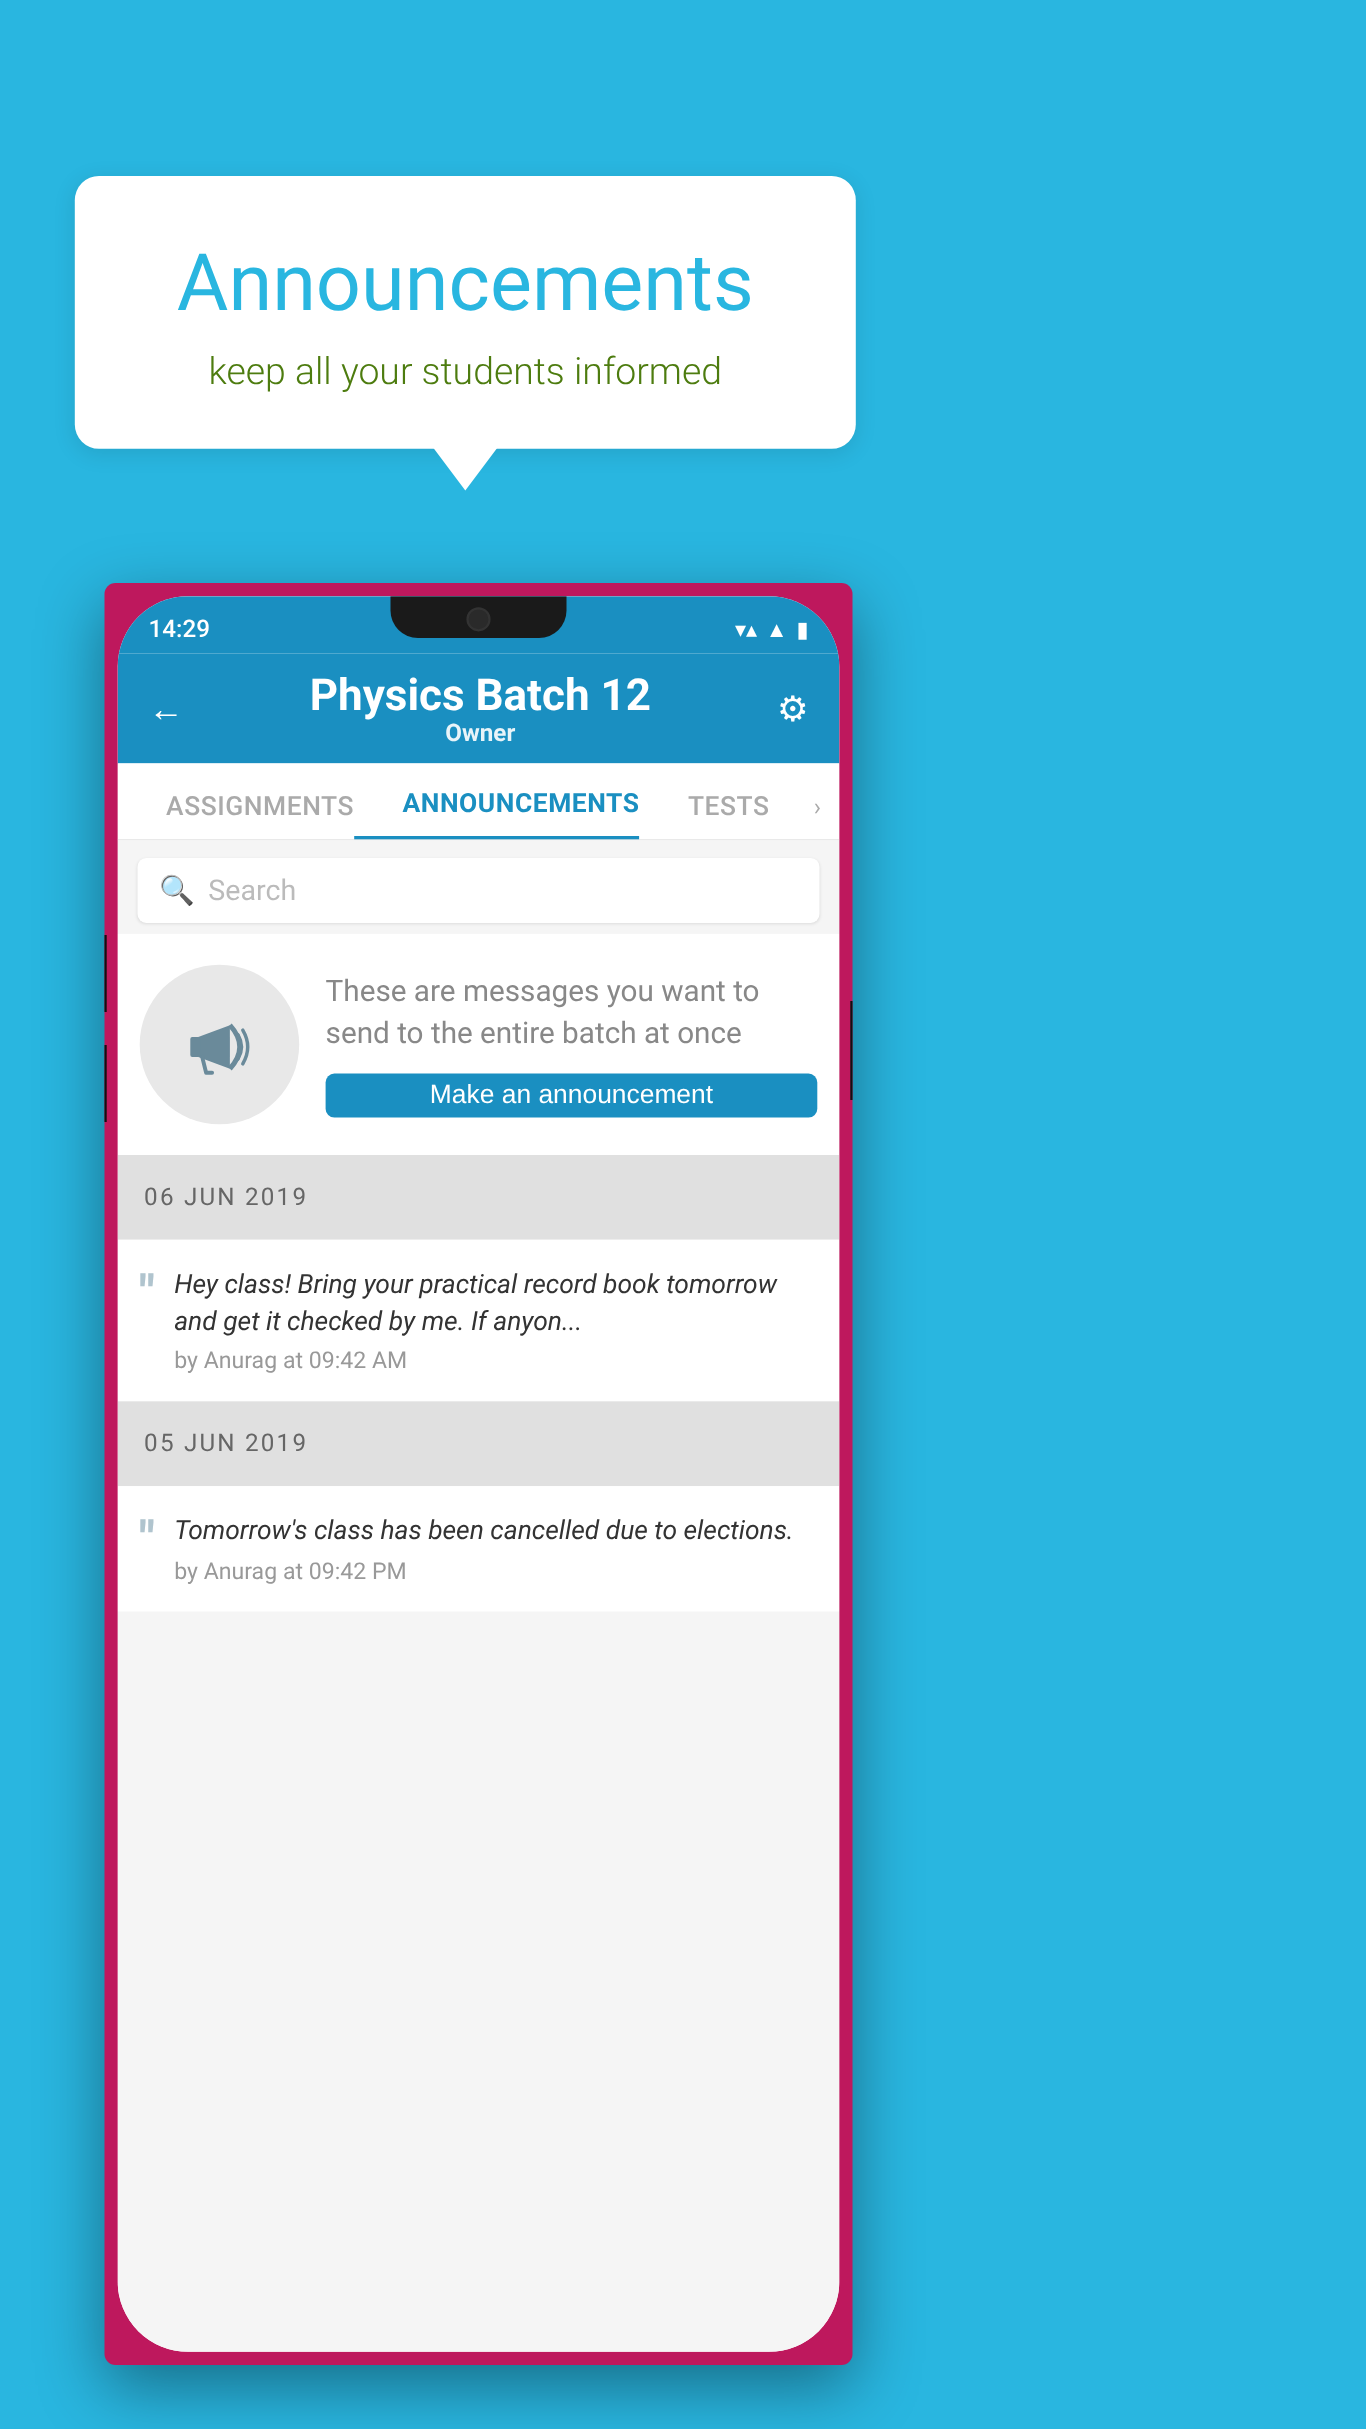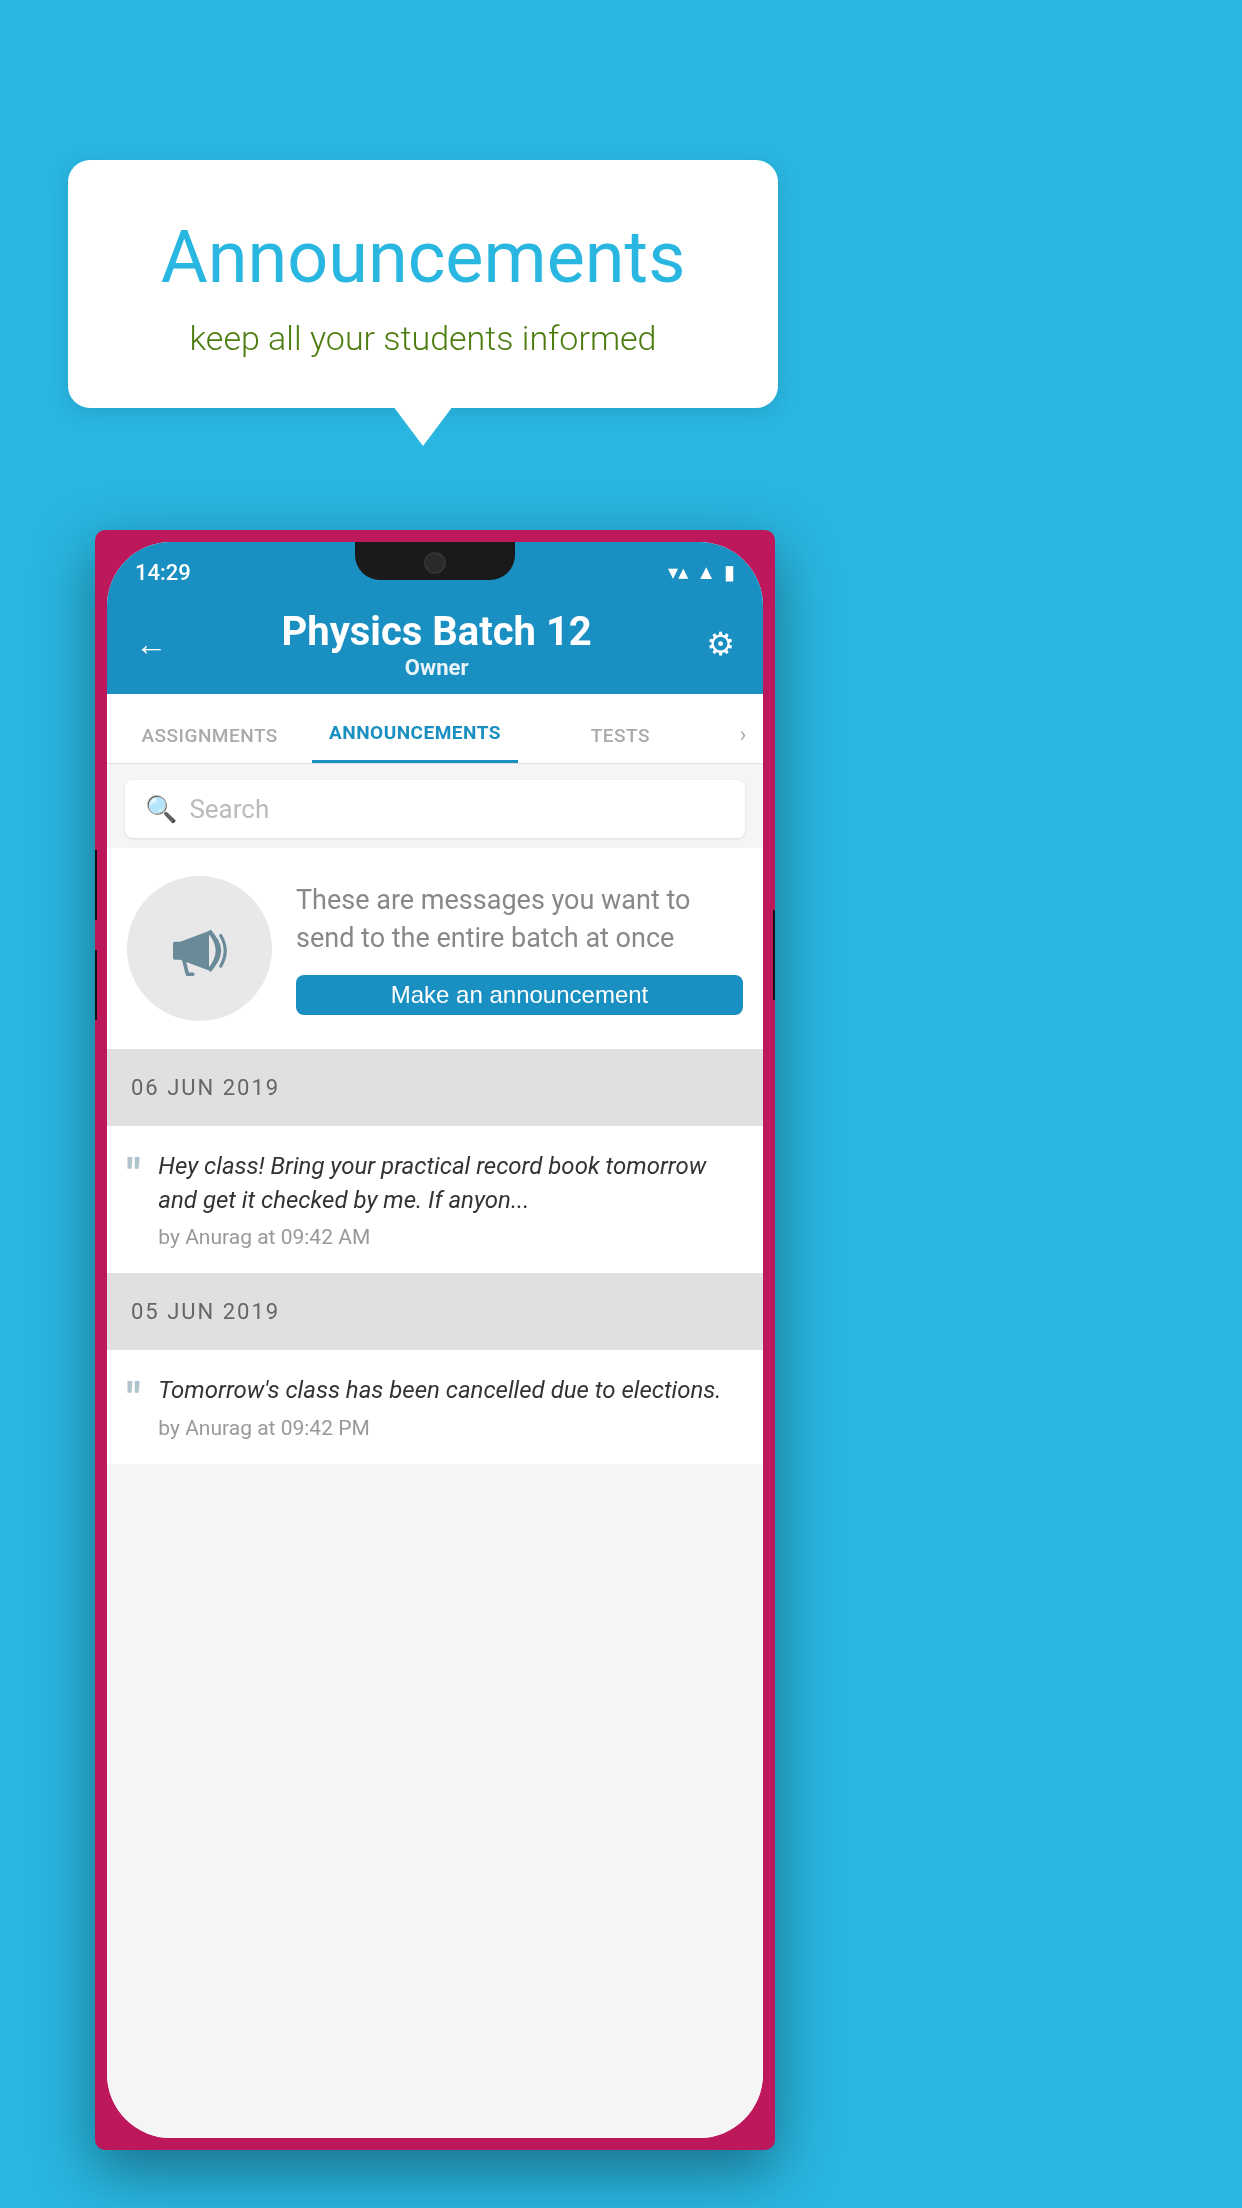--- a/index.html
+++ b/index.html
@@ -177,27 +177,28 @@
       right: 0;
       height: 70px;
       background: white;
       display: flex;
       align-items: flex-end;
       border-bottom: 1px solid #e0e0e0;
     }
 
     .tab {
       flex: 1;
-      text-align: center;
+      text-align: left;
       padding-bottom: 16px;
-      font-size: 19px;
+      font-size: 24px;
       font-weight: 500;
       color: #aaa;
       cursor: pointer;
       letter-spacing: 0.5px;
+      padding-left: 44px;
     }
 
     .tab.active {
       color: #1a8fc1;
       border-bottom: 3px solid #1a8fc1;
       font-weight: 700;
     }
 
     .tab-more {
       width: 40px;

